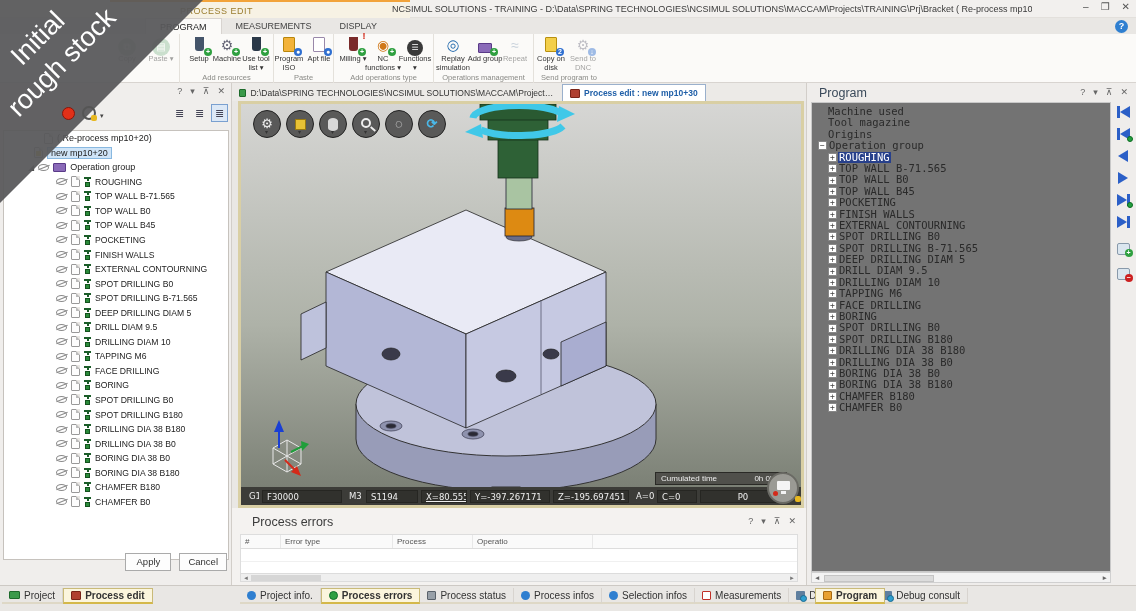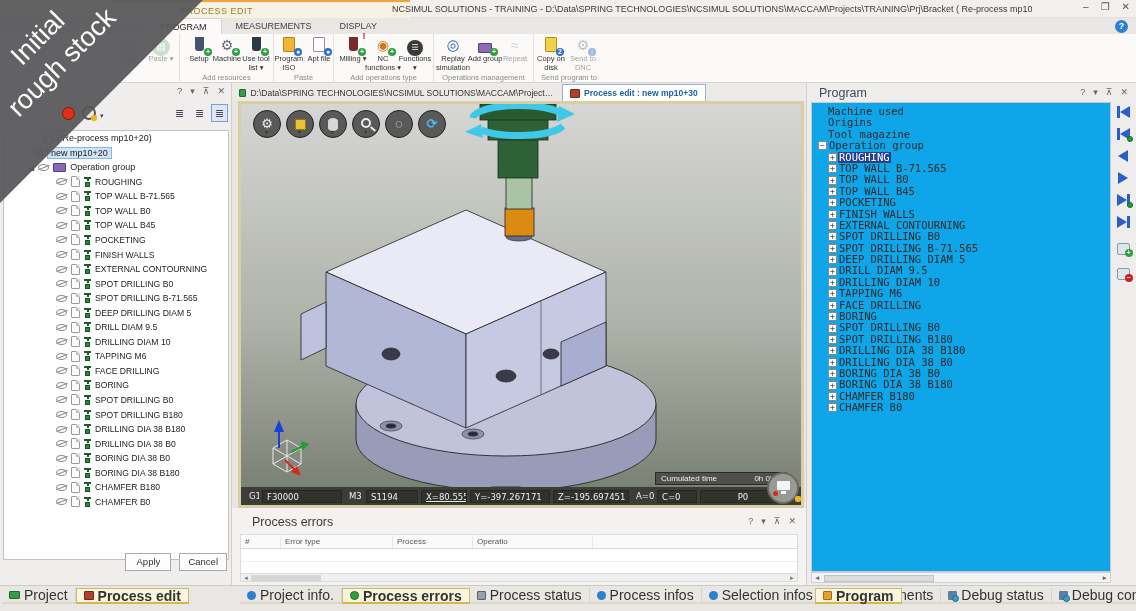--- a/index.html
+++ b/index.html
@@ -104,42 +104,42 @@
   .etable{position:absolute;left:8px;top:26px;width:558px;background:#fff;border:1px solid #ddd}
   .ehead{display:flex;height:14px;background:#fafafa;border-bottom:1px solid #ddd}
   .err-col{font-size:8px;color:#555;padding:2px 4px;border-right:1px solid #e8e8e8;white-space:nowrap;overflow:hidden}
   .erow{height:13px;border-bottom:1px solid #f0f0f0}
   .escroll{position:absolute;left:8px;bottom:3px;width:558px;height:9px;background:#efefef;border:1px solid #dcdcdc;display:flex;justify-content:space-between;align-items:center;font-size:6px;color:#777;padding:0 2px}
   .escroll .thumb{position:absolute;left:10px;top:1px;width:70px;height:6px;background:#d6d6d6}
 
   
   .rpanel{position:absolute;left:806px;top:83px;width:330px;height:502px;background:#efedeb;border-left:1px solid #d2cec9}
   .rpanel h2{position:absolute;left:12px;top:3px;font-size:12.5px;font-weight:normal;color:#3a4a5a}
-  .rtree{position:absolute;left:4px;top:19px;width:300px;height:470px;background:#0ea5e9;border:1px solid #c8c8c8;font-family:"DejaVu Sans Mono",monospace;font-size:10.5px;color:#2a2a2a;padding-top:3px;overflow:hidden}
+  .rtree{position:absolute;left:4px;top:19px;width:300px;height:470px;background:#737373;border:1px solid #c8c8c8;font-family:"DejaVu Sans Mono",monospace;font-size:10.5px;color:#2a2a2a;padding-top:3px;overflow:hidden}
   .rtree-static{height:11.4px;line-height:11.4px;padding-left:16px;white-space:nowrap}
   .rtree-row{position:relative;height:11.4px;line-height:11.4px;padding-left:16px;display:flex;align-items:center;white-space:nowrap}
   .rtree-row.grp{padding-left:6px}
   .expander{display:inline-block;width:9px;height:9px;border:1px solid #888;background:#fff;font-size:8px;line-height:7px;text-align:center;color:#444;margin-right:1px;flex:0 0 auto}
   .rtree-label{padding:0 1px}
   .rtree-label.sel{background:#27408b;color:#fff}
   .rtoolbar{position:absolute;right:2px;top:22px;width:22px;display:flex;flex-direction:column;gap:9px;align-items:center}
   .pb{position:relative;display:flex;align-items:center;height:13px}
   .pb .bar{width:3px;height:12px;background:#2b5fc7}
   .pb .tl{width:0;height:0;border-top:6px solid transparent;border-bottom:6px solid transparent;border-right:10px solid #2b5fc7}
   .pb .tr{width:0;height:0;border-top:6px solid transparent;border-bottom:6px solid transparent;border-left:10px solid #2b5fc7}
   .pb .gdot{position:absolute;right:-3px;bottom:-2px;width:6px;height:6px;border-radius:50%;background:#22a040;border:1px solid #0c6a20}
   .hand{position:relative;width:13px;height:12px;background:#dbe6ef;border:1px solid #8899aa;border-radius:2px}
   .hand .bplus{position:absolute;right:-4px;bottom:-3px;width:8px;height:8px;border-radius:50%;background:#2fa040;color:#fff;font-size:7px;line-height:8px;text-align:center;font-weight:bold}
   .hand .bminus{position:absolute;right:-4px;bottom:-3px;width:8px;height:8px;border-radius:50%;background:#cc2020;color:#fff;font-size:7px;line-height:7px;text-align:center;font-weight:bold}
   .rscroll{position:absolute;left:4px;bottom:2px;width:300px;height:11px;background:#f3f3f3;border:1px solid #d0d0d0;display:flex;justify-content:space-between;align-items:center;font-size:6.5px;color:#666;padding:0 2px}
   .rscroll .thumb{position:absolute;left:12px;top:1.5px;width:110px;height:7px;background:#dcdcdc;border:1px solid #c4c4c4}
 
   
   .sbar{position:absolute;left:0;top:585px;width:1136px;height:26px;background:#e9e7e4;border-top:1px solid #cdc9c4}
-  .btab{display:inline-flex;align-items:center;gap:4px;height:16px;padding:0 7px;font-size:14px;color:#333;border-right:1px solid #d8d4cf;border-bottom:2px solid #ded8c6;white-space:nowrap}
+  .btab{display:inline-flex;align-items:center;gap:4px;height:16px;padding:0 7px;font-size:10px;color:#333;border-right:1px solid #d8d4cf;border-bottom:2px solid #ded8c6;white-space:nowrap}
   .btab.active{background:#fbf5dd;border:1px solid #c9ba78;border-bottom:2px solid #d4b84a;font-weight:bold}
   .ltabs{position:absolute;left:2px;top:2px;display:flex}
   .ctabs{position:absolute;left:240px;top:2px;display:flex}
   .rtabs{position:absolute;left:815px;top:2px;display:flex}
   .btab-ico{display:inline-block;width:9px;height:9px;border-radius:50%;flex:0 0 auto}
   .info-icon{background:#2f7fd0;color:#fff;font-size:7px;line-height:9px;text-align:center;font-weight:bold}
   .green-icon{background:#2fa040;border:1px solid #13702a}
   .monitor-icon{background:#98a0a8;border-radius:1px;border:1px solid #5a626a}
   .ruler-icon{background:#fff;border:1px solid #c03028;border-radius:1px}
   .debug-icon{background:#5f7f9f;border-radius:1px;position:relative}
@@ -665,22 +665,22 @@
   <div class="rpanel">
     <h2>Program</h2>
     <div class="panel-ctls" style="top:4px;right:8px">
       <span>?</span>
       <span>▾</span>
       <span>⊼</span>
       <span>✕</span>
     </div>
     <div class="rtree">
       <div class="rtree-static">Machine used</div>
+      <div class="rtree-static">Tool magazine</div>
       <div class="rtree-static">Origins</div>
-      <div class="rtree-static">Tool magazine</div>
       <div class="rtree-row grp">
         <span class="expander">−</span>
         <span class="rtree-label">Operation group</span>
       </div>
       <div id="right-ops">
           <div class="rtree-row">
             <span class="expander">+</span>
             <span class="rtree-label sel">ROUGHING</span>
           </div>
           <div class="rtree-row">

